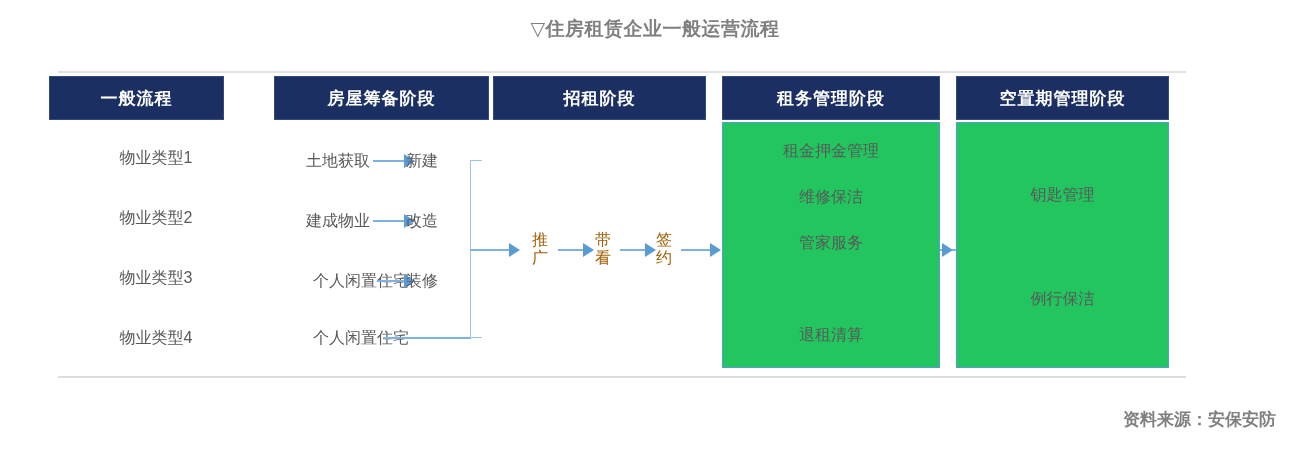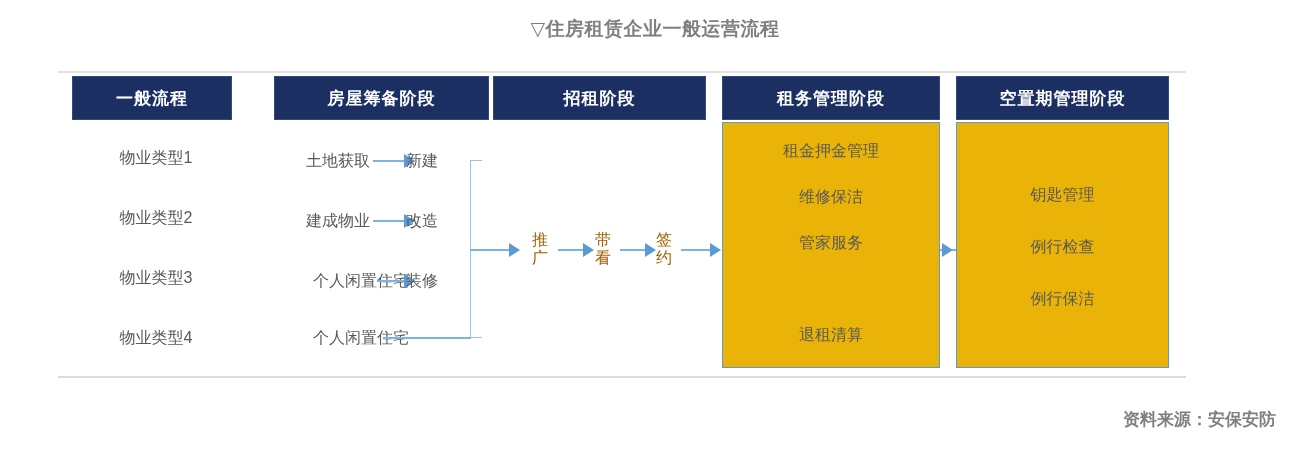--- a/index.html
+++ b/index.html
@@ -53,21 +53,21 @@
     box-sizing: border-box;
     display: flex;
     align-items: center;
     justify-content: center;
     color: #ffffff;
     font-size: 17px;
     font-weight: bold;
     letter-spacing: 1px;
     white-space: nowrap;
   }
-  .hdr1 { left: 72px;  width: 160px; }
+  .hdr1 { left: 49px;  width: 175px; }
   .hdr2 { left: 262px; width: 215px; margin-left: 12px; }
   .hdr3 { left: 493px; width: 213px; }
   .hdr4 { left: 722px; width: 218px; }
   .hdr5 { left: 956px; width: 213px; text-align: center; }
 
   
   .cell {
     position: absolute;
     font-size: 16px;
     color: #595959;
@@ -89,21 +89,21 @@
     line-height: 1.12;
     text-align: center;
     word-break: break-all;
   }
 
   
   .obox {
     position: absolute;
     border: 1.5px solid #5b9bd5;
     box-sizing: border-box;
-    background: #eab308;
+    background: #22c55e;
   }
   .obox.b4 { left: 722px; top: 122px; width: 218px; height: 246px; }
   .obox.b5 { left: 956px; top: 122px; width: 213px; height: 246px; }
 
   .boxitem {
     position: absolute;
     width: 100%;
     text-align: center;
     font-size: 16px;
     color: #595959;
@@ -201,19 +201,18 @@
     <div class="boxitem" style="top:64px">维修保洁</div>
     <div class="boxitem" style="top:110px">管家服务</div>
     <div class="boxitem" style="top:202px">退租清算</div>
   </div>
 
   <div class="aline" style="left:940px; top:249px; width:16px; height:2px;"></div>
   <div class="ahead" style="left:942px; top:243px;"></div>
 
   <div class="obox b5">
     <div class="boxitem" style="top:62px">钥匙管理</div>
-    <div class="boxitem" style="top:114px">例行检查</div>
     <div class="boxitem" style="top:166px">例行保洁</div>
   </div>
 
   <div class="source">资料来源：安保安防</div>
 
 </div>
 
 </body></html>

